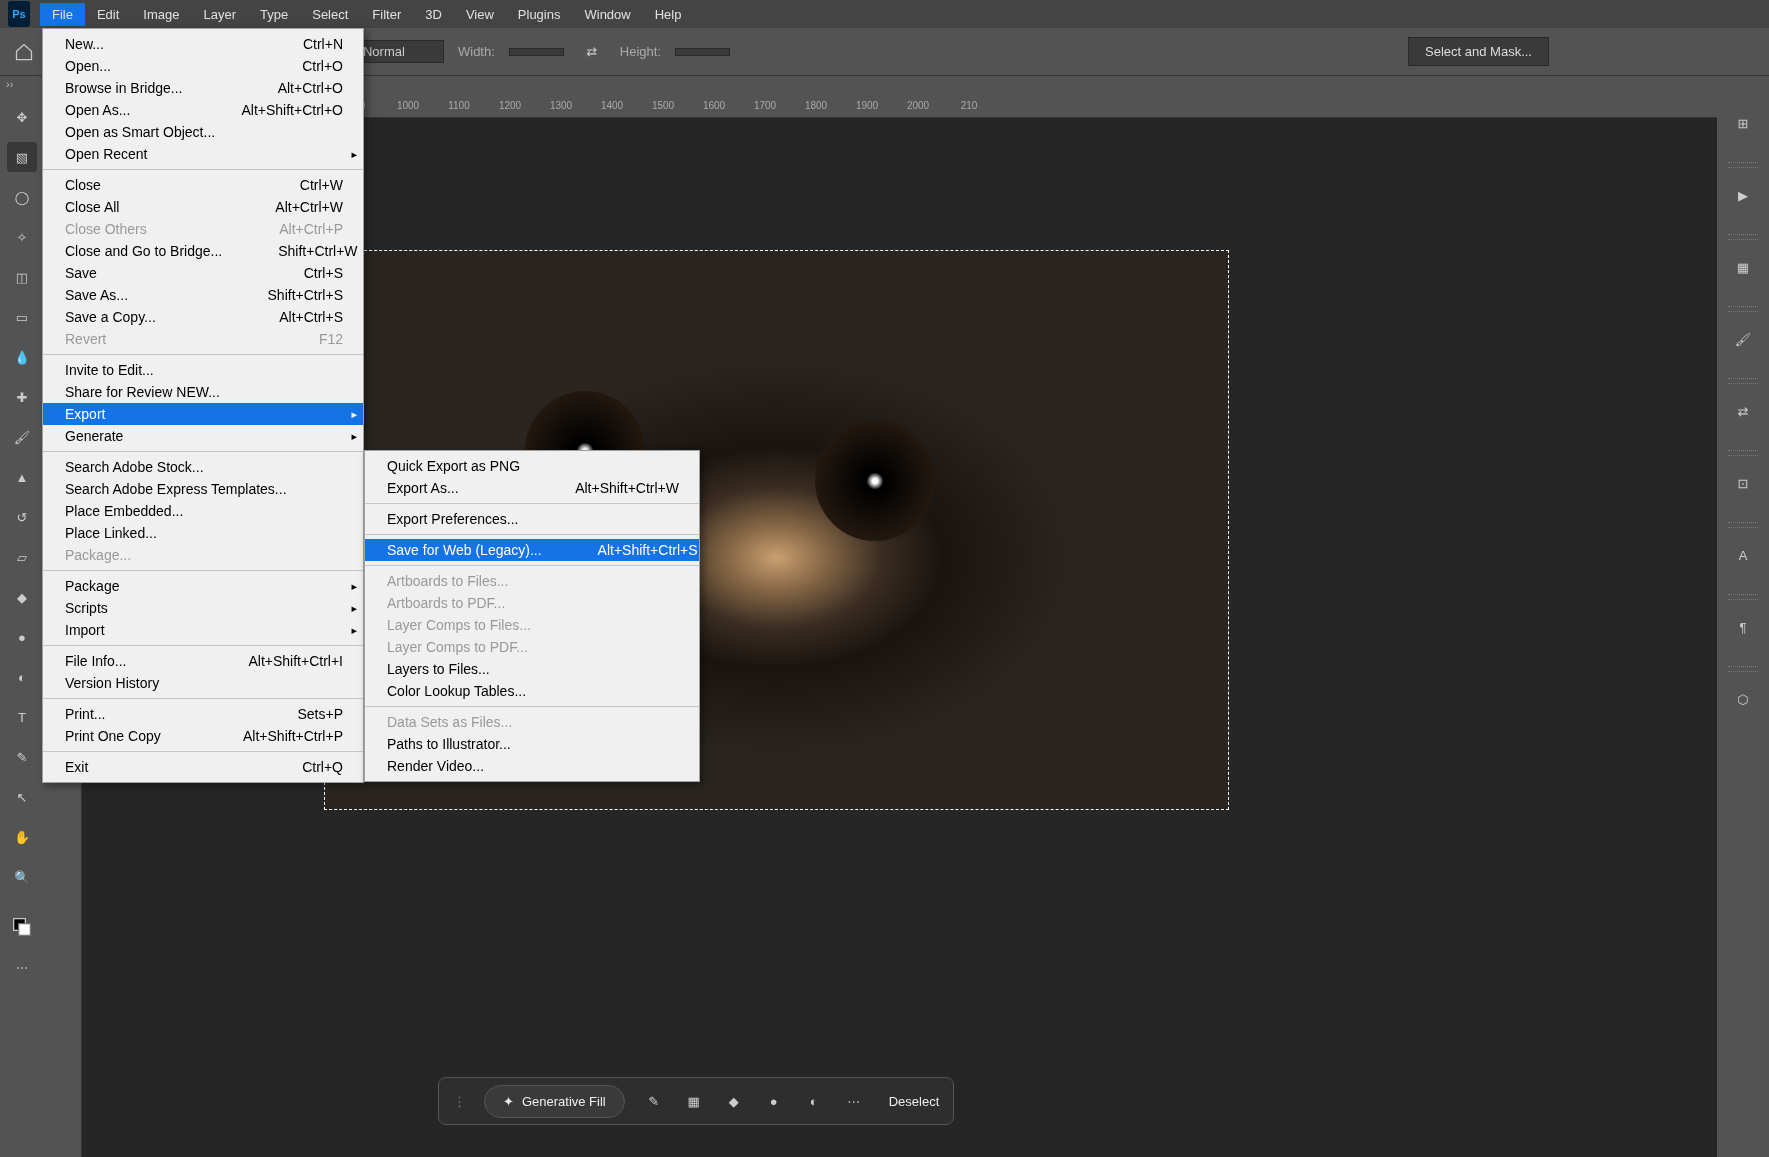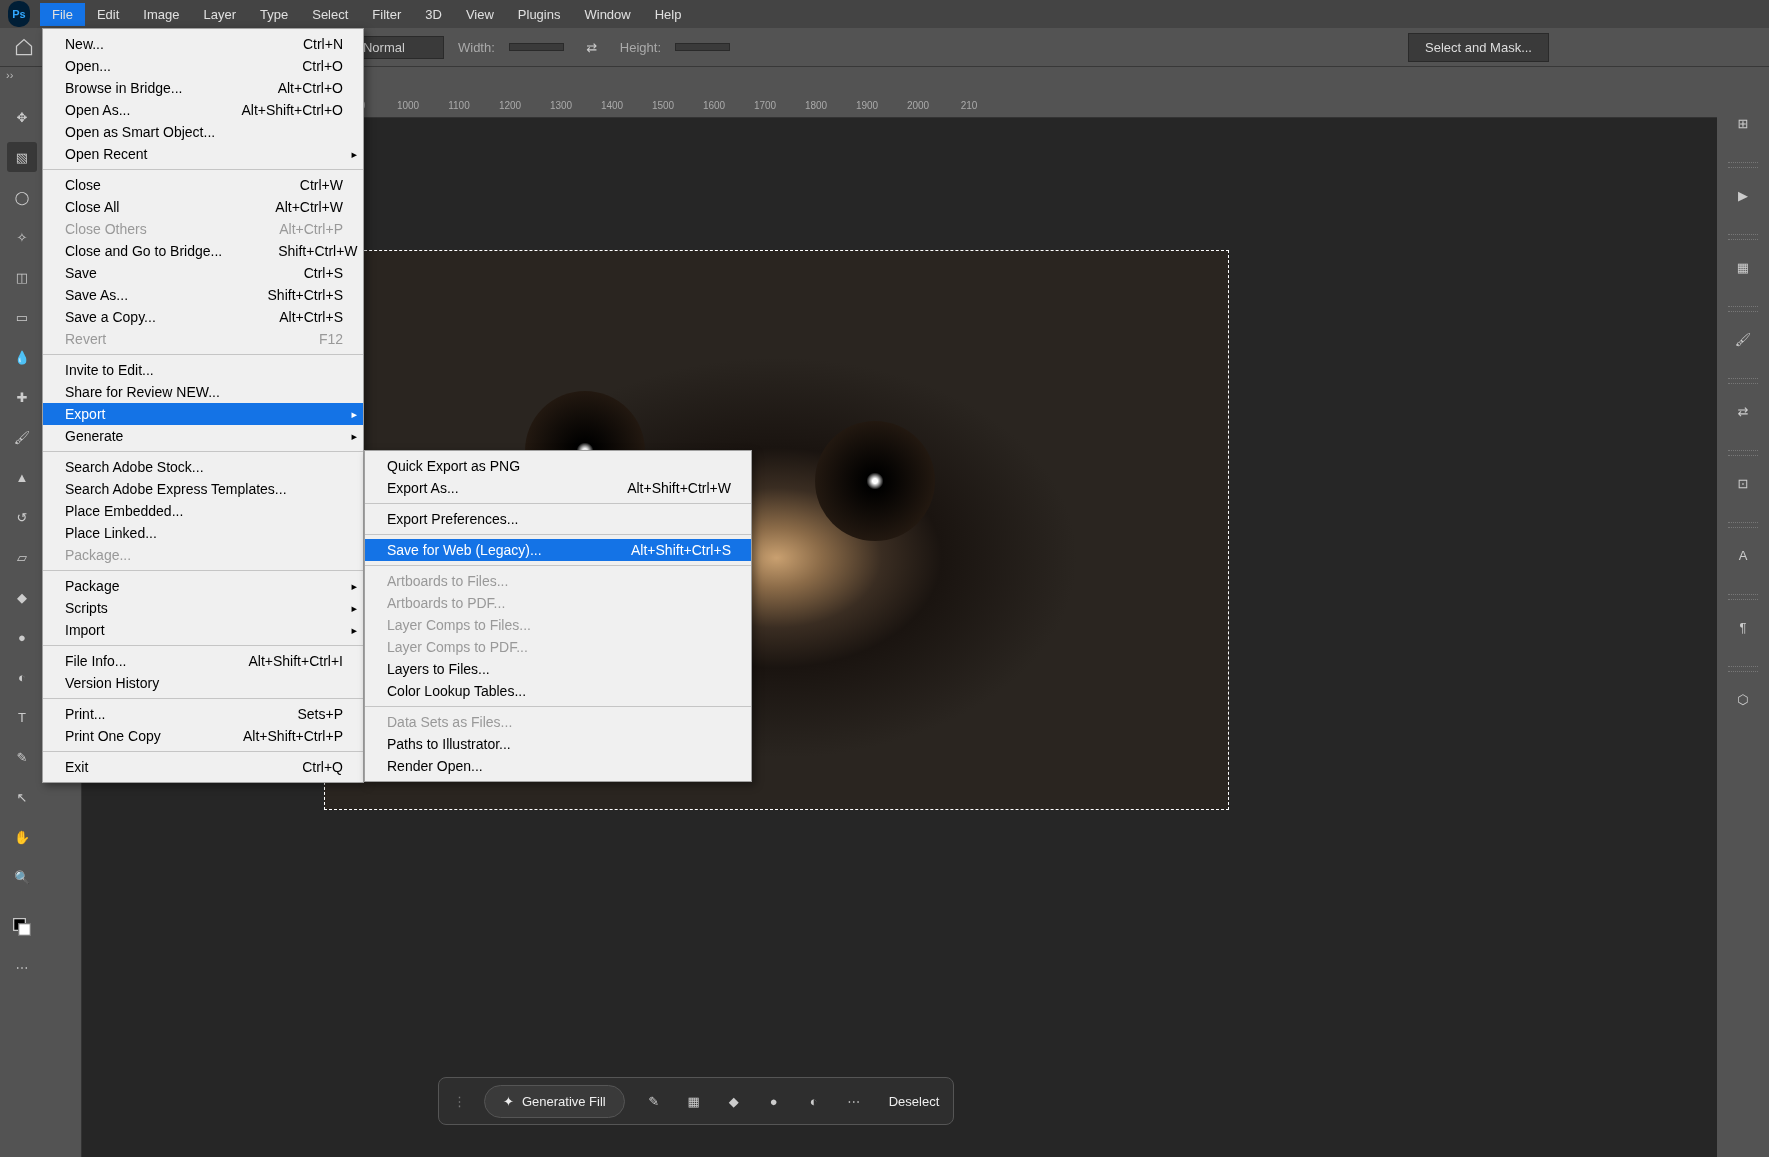--- a/index.html
+++ b/index.html
@@ -1,23 +1,23 @@
 <!DOCTYPE html>
 <html><head>
 <meta charset="utf-8">
 <style>
 * { margin: 0; padding: 0; box-sizing: border-box; user-select: none; }
 body { background: #535353; font-family: "Segoe UI", Tahoma, sans-serif; color: #e0e0e0; font-size: 13px; overflow: hidden; width: 1769px; height: 1157px; position: relative; }
 
 .menubar { height: 28px; background: #444; display: flex; align-items: center; padding-left: 8px; }
-.menubar .logo { width: 22px; height: 26px; background: #001e36; color: #31a8ff; font-weight: bold; font-size: 11px; display:flex; align-items:center; justify-content:center; border-radius:10px; margin-right:10px;}
+.menubar .logo { width: 22px; height: 26px; background: #001e36; color: #31a8ff; font-weight: bold; font-size: 11px; display:flex; align-items:center; justify-content:center; border-radius:3px; margin-right:10px;}
 .menubar .mitem { padding: 4px 12px; cursor:pointer; }
 .menubar .mitem.active { background: #1473e6;}
 
-.optbar { height: 39px; background: #535353; border-bottom: 1px solid #383838; display:flex; align-items:center; padding-left:10px; gap:14px;}
+.optbar { height: 48px; background: #535353; border-bottom: 1px solid #383838; display:flex; align-items:center; padding-left:10px; gap:14px;}
 .optbar .iconbtn { width:28px; height:28px; display:flex; align-items:center; justify-content:center; color:#ccc;}
 .optbar label {color:#aaa;}
 .optbar .field { background:#3a3a3a; border:1px solid #2a2a2a; color:#ccc; padding:3px 8px; min-width:55px;}
 .optbar .btn { background:#3a3a3a; border:1px solid #2a2a2a; padding:6px 16px; color:#ddd; margin-left:auto; margin-right:220px;}
 
 .exprow { height:18px; background:#535353;}
 .exprow span{ padding-left:6px; color:#bbb; font-size:11px;}
 
 .ltoolbar { position:absolute; left:0; top:94px; width:44px; background:#535353; display:flex; flex-direction:column; align-items:center; padding-top:8px; gap:10px;}
 .ltoolbar .tool { width:30px; height:30px; display:flex; align-items:center; justify-content:center; color:#ccc; cursor:pointer; border-radius:3px;}
@@ -44,21 +44,21 @@
 .ctxbar .deselect {color:#eee; padding-left:6px;}
 
 .menu { position:absolute; background:#f0f0f0; border:1px solid #a0a0a0; box-shadow: 3px 3px 8px rgba(0,0,0,.4); color:#000; font-size:14px; padding:4px 0;}
 .menu .row { display:flex; justify-content:space-between; align-items:center; padding:3px 20px 3px 22px; white-space:nowrap; cursor:pointer; position:relative;gap:16px;}
 .menu .row.disabled { color:#999;}
 .menu .row.highlight { background:#1473e6; color:#fff;}
 .menu .row .sc { margin-left:40px;}
 .menu .row.sub::after { content:'▸'; position:absolute; right:6px; font-size:11px;}
 .menu hr { border:none; border-top:1px solid #c5c5c5; margin:4px 0;}
 #file-menu { left:42px; top:28px; width:322px;}
-#export-menu { left:364px; top:450px; width:388px;}
+#export-menu { left:364px; top:450px; width:336px;}
 svg{width:20px;height:20px;stroke:#ccc;fill:none;stroke-width:1.5;}
 </style>
 </head>
 <body>
 
 <div class="menubar">
   <div class="logo">Ps</div>
   <div id="menubar-items" style="display: flex;">
       <div class="mitem active">File</div>
       <div class="mitem">Edit</div>
@@ -347,15 +347,15 @@
       <span>Color Lookup Tables...</span>
     </div>
     <hr>
     <div class="row disabled">
       <span>Data Sets as Files...</span>
     </div>
     <div class="row">
       <span>Paths to Illustrator...</span>
     </div>
     <div class="row">
-      <span>Render Open...</span>
+      <span>Render Video...</span>
     </div>
   </div>
 
 </body></html>

